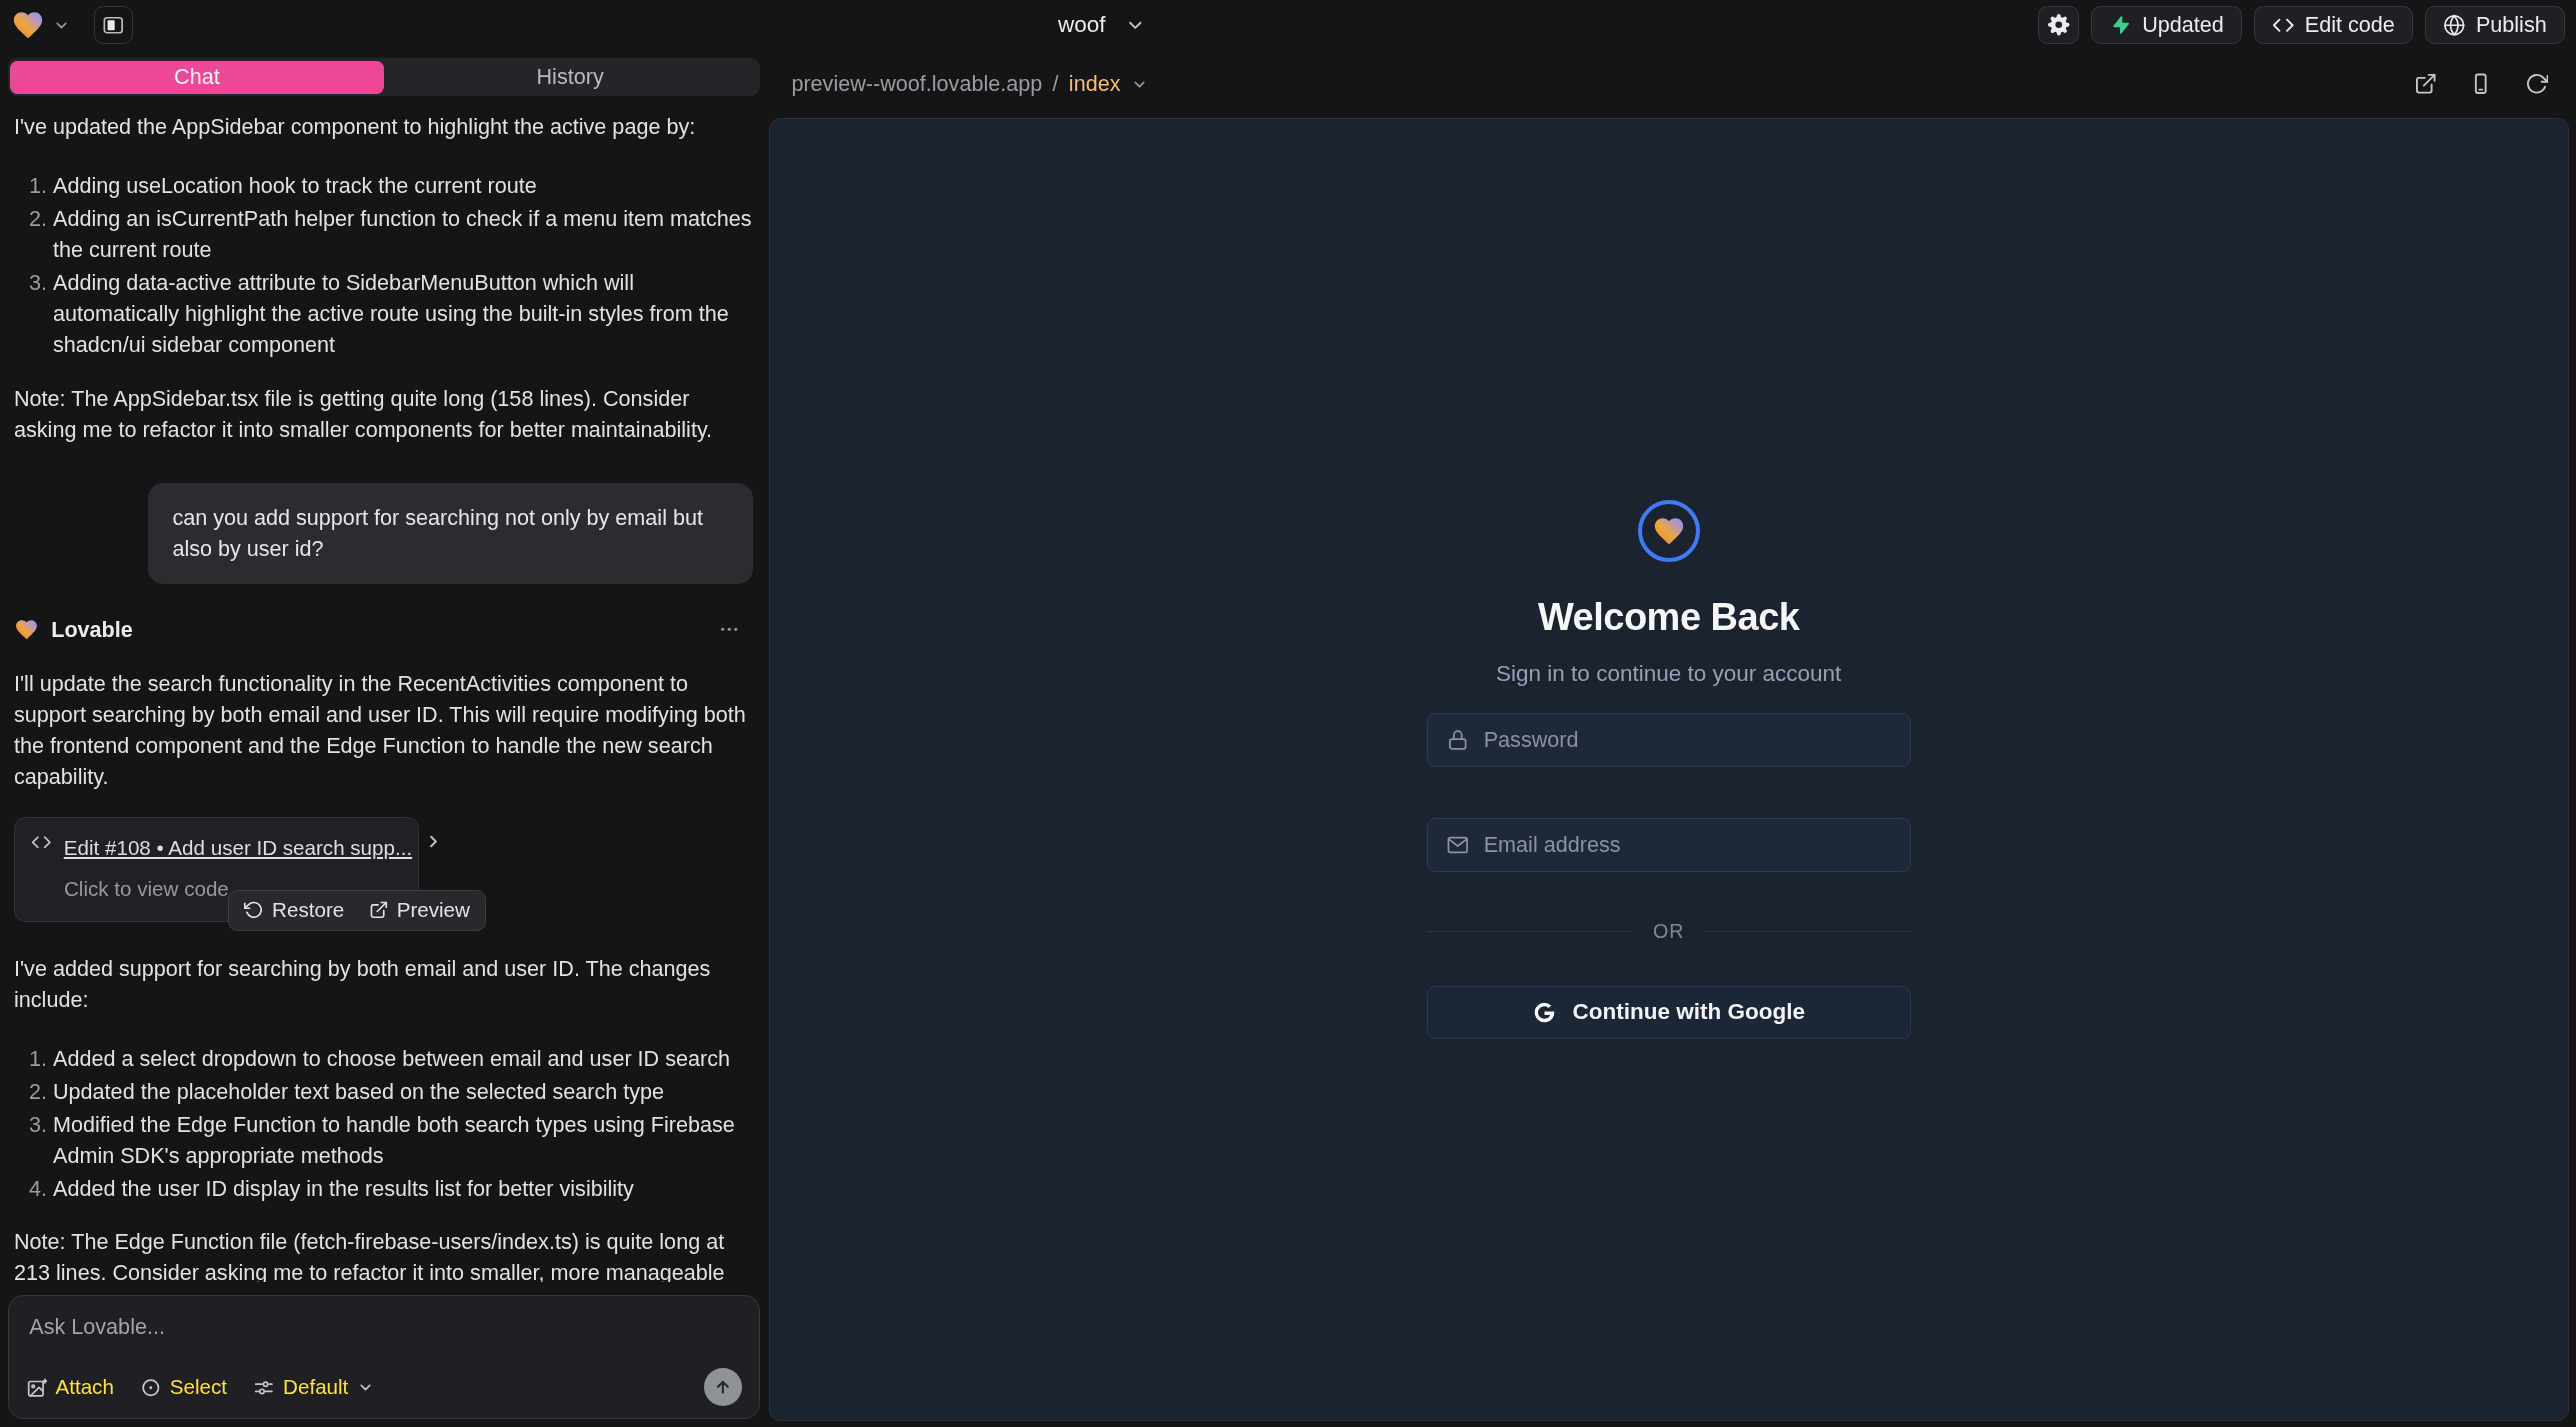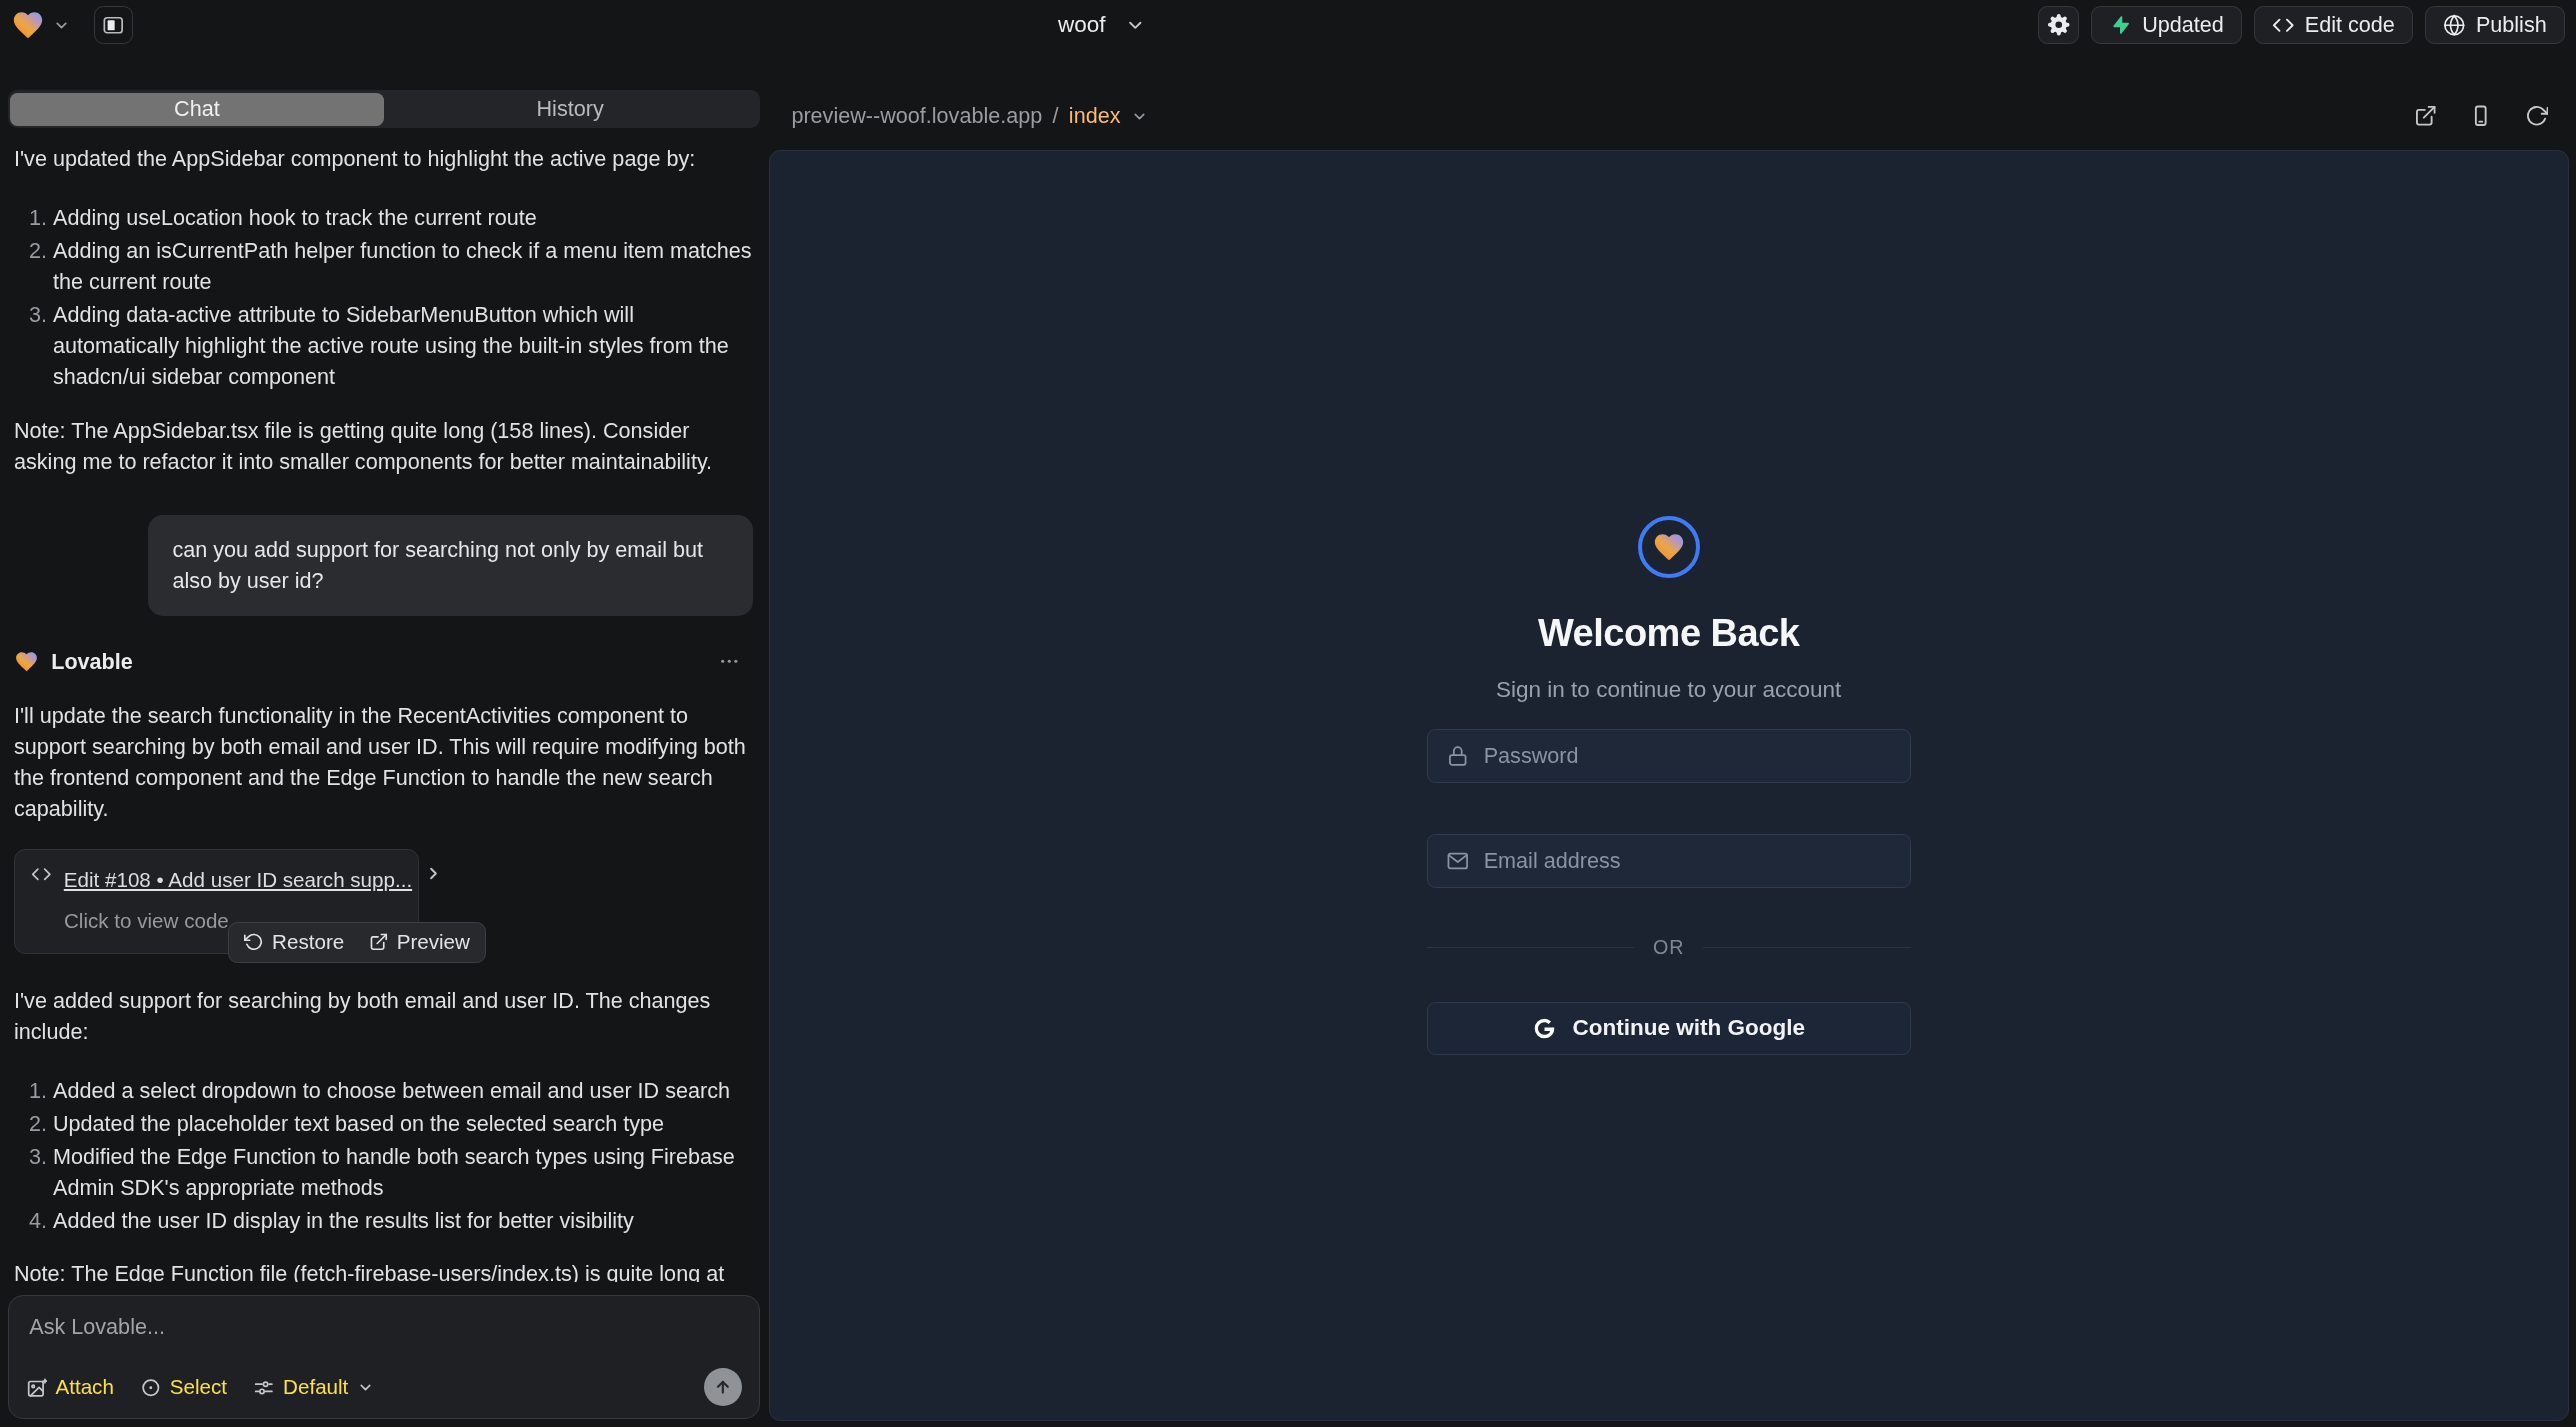--- a/index.html
+++ b/index.html
@@ -9,40 +9,40 @@
     --logo-ring-blue:#3f7bf5;
   }
   *{box-sizing:border-box;margin:0;padding:0;}
   html,body{width:2576px;height:1428px;overflow:hidden;}
   body{
     background:#141517;
     font-family:"Liberation Sans", sans-serif;
     color:#e2e2e4;
     -webkit-font-smoothing:antialiased;
   }
-  .app{width:2576px;height:1428px;display:flex;flex-direction:column;gap:32px;}
+  .app{width:2576px;height:1428px;display:flex;flex-direction:column;}
 
   
   .topbar{height:50px;flex:0 0 50px;display:flex;align-items:center;position:relative;padding:0 11.3px;}
   .tb-left{display:flex;align-items:center;gap:9.4px;}
   .logo-wrap{display:flex;align-items:center;gap:7.5px;cursor:pointer;}
   .panel-toggle{width:39px;height:38px;margin-left:15px;background:transparent;border:0.9px solid #36373a;border-radius:9.4px;display:flex;align-items:center;justify-content:center;cursor:pointer;}
   .tb-center{position:absolute;left:1058px;top:0;height:50px;display:flex;align-items:center;gap:19px;cursor:pointer;}
   .tb-center .proj{font-size:22.5px;color:#ececee;}
   .tb-right{margin-left:auto;display:flex;align-items:center;gap:12.2px;}
   .tb-btn{height:38px;display:flex;align-items:center;gap:10.3px;padding:0 17px;background:#1f2023;border:0.9px solid #37383b;border-radius:9.4px;color:#ececee;font-size:21.6px;font-weight:500;cursor:pointer;}
   .tb-btn.icon-only{width:41px;padding:0;justify-content:center;}
 
   
   .main{flex:1;display:flex;min-height:0;}
   .chat-panel{width:767px;flex:0 0 767px;display:flex;flex-direction:column;min-height:0;}
 
   .tabs{margin:8.4px 7.5px 0 7.5px;height:38px;background:#242528;border-radius:9.4px;display:flex;padding:2.8px;}
   .tab{flex:1;display:flex;align-items:center;justify-content:center;font-size:21.6px;color:#b9babd;border-radius:7.5px;cursor:pointer;}
-  .tab.active{background:#737373;color:#f0f0f2;}
+  .tab.active{background:#ec4899;color:#f0f0f2;}
 
   .messages{flex:1;min-height:0;overflow:hidden;padding:0 14px;font-size:21.6px;line-height:31px;}
   .messages p{margin-top:22.5px;max-width:743px;color:#e2e2e4;}
   .messages p.first{margin-top:15px;}
   ol.msg-list{margin-top:28px;padding-left:39px;max-width:741px;}
   ol.msg-list li{margin-top:1.9px;color:#e2e2e4;}
   ol.msg-list li::marker{color:#9b9c9f;}
   .bubble-row{margin-top:38px;text-align:right;}
   .user-bubble{display:inline-block;text-align:left;width:605px;background:#2b2c2f;border-radius:15px;padding:19.7px 24.4px;color:#e6e6e8;}
   .sender-row{margin-top:30px;display:flex;align-items:center;gap:12.2px;}

